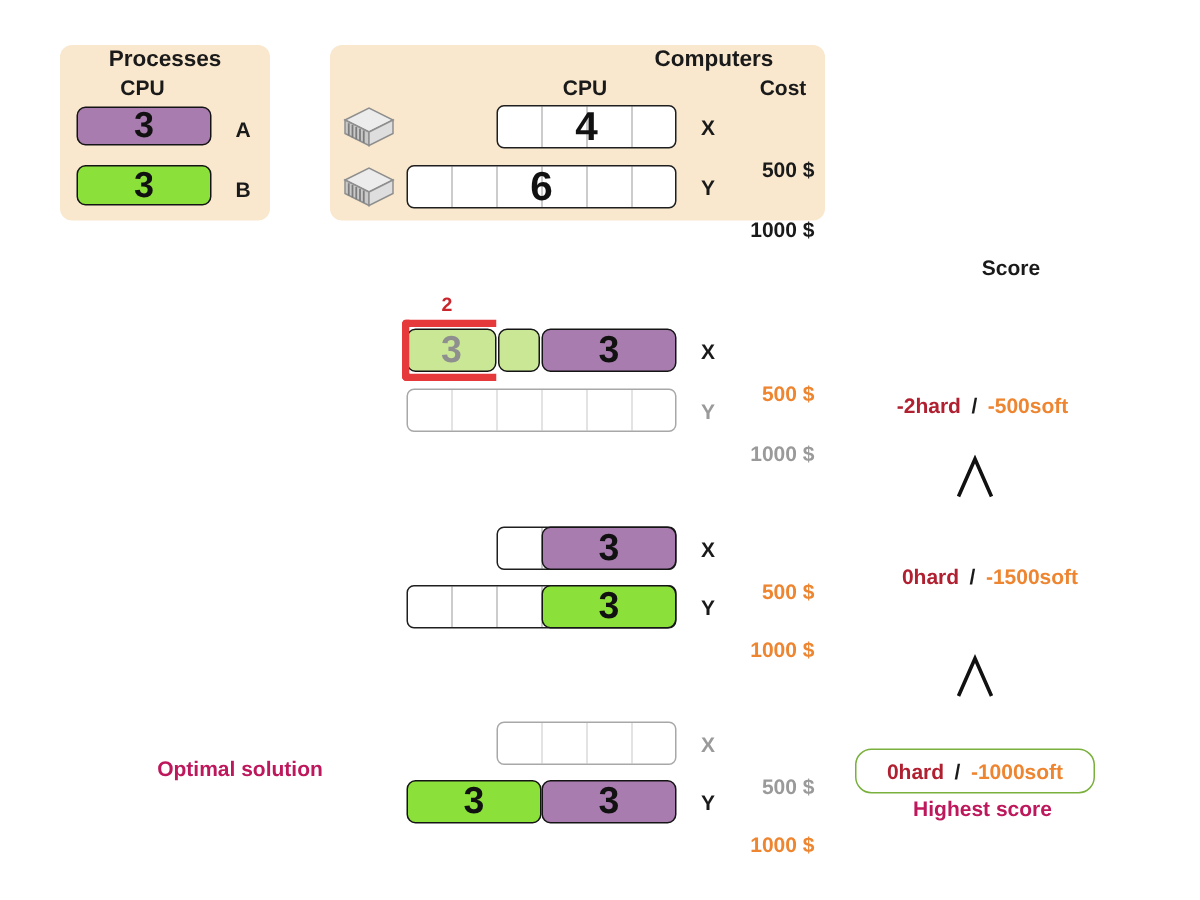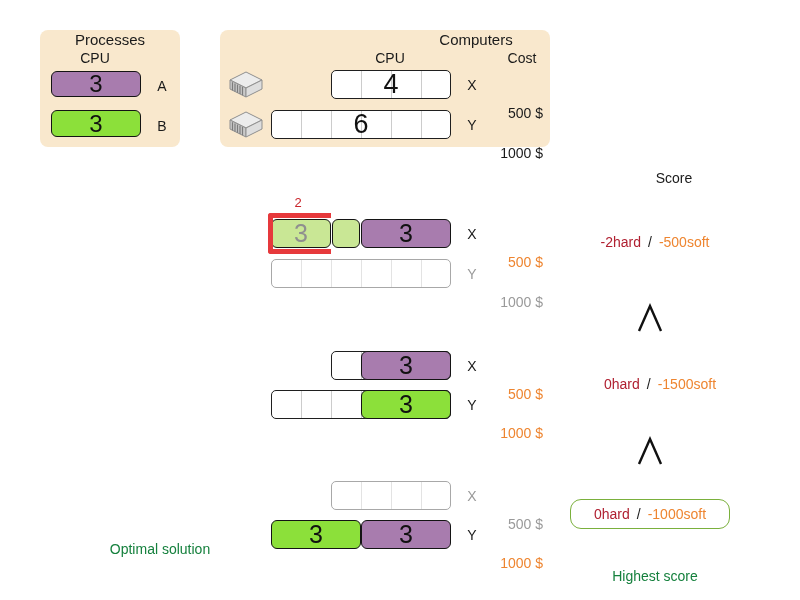--- a/index.html
+++ b/index.html
@@ -1,28 +1,28 @@
 <!DOCTYPE html>
 <html><head>
 <meta charset="utf-8">
 <style>
   html,body{margin:0;padding:0;background:#fff;}
   .stage{position:relative;width:800px;height:600px;background:#ffffff;
-         font-family:"Liberation Sans","DejaVu Sans",sans-serif;color:#1a1a1a;overflow:hidden;}
+         font-family:"Liberation Sans","DejaVu Sans",sans-serif;color:#1a1a1a;overflow:hidden;font-weight:bold;}
   .abs{position:absolute;}
   .panel{background:#f9e8cd;border-radius:8px;}
   .txt{text-align:center;line-height:1.15;}
   .t15{font-size:15px;}
   .t14{font-size:14px;}
   .t13{font-size:13px;}
   .right{text-align:right;margin-top:28px;}
   .grayt{color:#9a9a9a;}
   .orange{color:#ee8530;}
   .hard{color:#b02031;}
-  .greent{color:#15803d;margin-top:37px;}
+  .greent{color:#be185d;}
   .redt{color:#c9252b;}
   .capbar{background:#ffffff;border:1.4px solid #1f1f1f;border-radius:5px;box-sizing:border-box;
           display:flex;align-items:center;justify-content:center;
           background-image:repeating-linear-gradient(to right,transparent 0,transparent 28.8px,#cccccc 28.8px,#cccccc 30px);}
   .capbar.inactive{border-color:#a8a8a8;
           background-image:repeating-linear-gradient(to right,transparent 0,transparent 28.8px,#e3e3e3 28.8px,#e3e3e3 30px);}
   .capnum{font-size:27px;color:#111;}
   .seg{position:absolute;border:1.5px solid #141414;border-radius:6px;box-sizing:border-box;
        display:flex;align-items:center;justify-content:center;}
   .segnum{font-size:25px;color:#111;}
@@ -111,21 +111,21 @@
     </div>
     <div class="redbracket" style="left:-3px;top:-6px;width:63px;height:41px"></div>
   </div>
   <div class="abs txt t14" style="left:462px;top:226px;width:20px">X</div>
   <div class="abs t14 right orange" style="left:483px;top:226px;width:60px">500 $</div>
 
   <div class="abs capbar inactive" style="left:271px;top:259px;width:180px;height:29px"></div>
   <div class="abs txt t14 grayt" style="left:462px;top:266px;width:20px">Y</div>
   <div class="abs t14 right grayt" style="left:483px;top:266px;width:60px">1000 $</div>
 
-  <div class="scoreline" style="left:565px;top:234px;width:180px">
+  <div class="scoreline" style="left:565px;top:262px;width:180px">
     <span class="hard">-2hard</span>
     <span>/</span>
     <span class="orange">-500soft</span>
   </div>
 
   <svg class="abs" style="left:636px;top:303px" width="28" height="30" viewBox="0 0 28 30">
     <polyline points="3,28 14,3 25,28" fill="none" stroke="#111" stroke-width="2.4"></polyline>
   </svg>
 
   <div class="abs capbar" style="left:331px;top:351px;width:120px;height:29px"></div>

